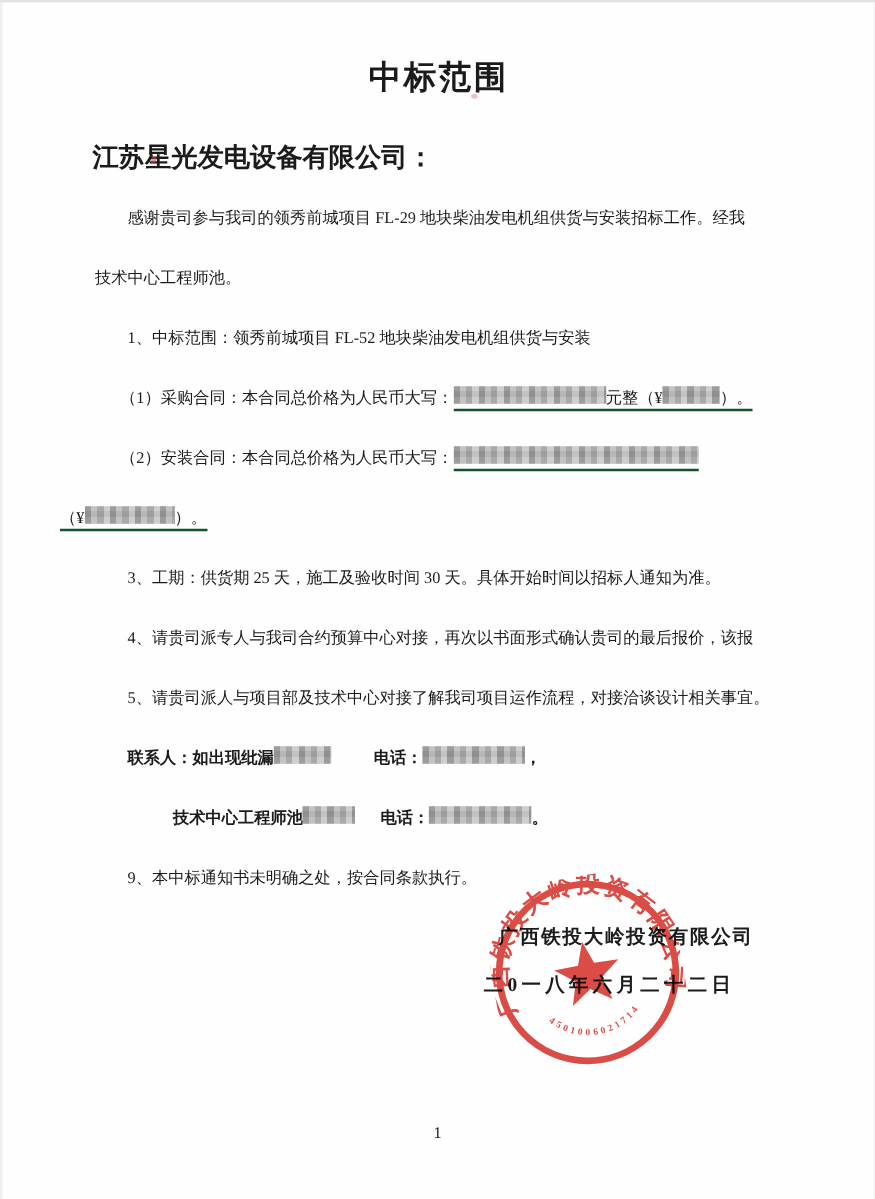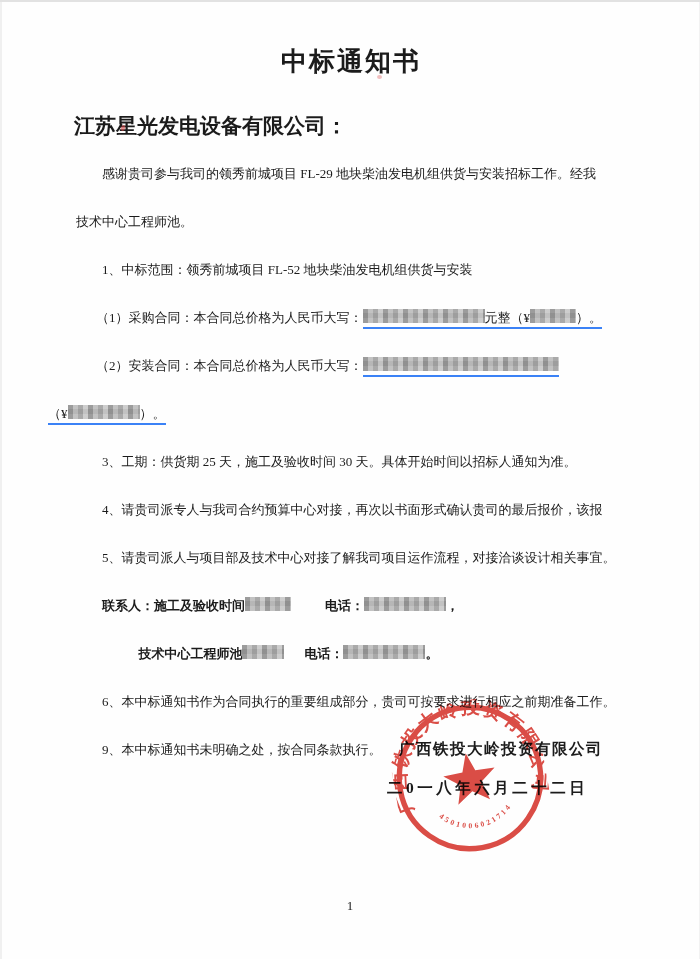--- a/index.html
+++ b/index.html
@@ -18,21 +18,21 @@
   }
   .addressee{
     margin:29px 0 0 14px;font-size:21px;line-height:32px;font-weight:700;
   }
   .ln{margin:16px;font-size:13px;line-height:32px;white-space:nowrap;}
   .ind{text-indent:2em;}
   .ind-p{text-indent:20px;}
   .outd{margin-left:-12px;}
   .c3ind{text-indent:4.8em;}
   .bold{font-weight:700;}
-  .uline{border-bottom:2px solid #3b82f6;padding-bottom:2px;}
+  .uline{border-bottom:2px solid #14532d;padding-bottom:2px;}
   .redact{
     display:inline-block;height:14px;vertical-align:-1px;
     background:
       repeating-linear-gradient(90deg,rgba(90,90,90,.45) 0 5px,rgba(175,175,175,.45) 5px 10px,rgba(120,120,120,.45) 10px 15px,rgba(200,200,200,.45) 15px 20px),
       repeating-linear-gradient(0deg,#d2d2d2 0 5px,#bdbdbd 5px 10px);
   }
   .sig-company{position:absolute;left:399px;top:737px;font-size:15.5px;letter-spacing:1.5px;font-weight:600;}
   .sig-date{position:absolute;left:387px;top:776px;font-size:15.5px;letter-spacing:3.5px;font-weight:600;text-align:center;}
   .pagenum{position:absolute;left:0;right:0;top:896px;text-align:center;font-size:13px;}
   .stamp{
@@ -43,21 +43,21 @@
   .speck{position:absolute;border-radius:50%;background:rgba(216,64,64,.55);}
   .speck-a{left:121px;top:123px;width:4px;height:6px;transform:rotate(20deg);}
   .speck-b{left:377px;top:73px;width:5px;height:4px;opacity:.6;}
 </style>
 </head>
 <body>
 
 <div class="page">
   <div class="body">
 
-    <h1 class="title">中标通知书</h1>
+    <h1 class="title">中标范围</h1>
 
     <p class="addressee">江苏星光发电设备有限公司：</p>
 
     <p class="ln ind">感谢贵司参与我司的领秀前城项目 FL-29 地块柴油发电机组供货与安装招标工作。经我</p>
     <p class="ln">技术中心工程师池。</p>
 
     <p class="ln ind">1、中标范围：领秀前城项目 FL-52 地块柴油发电机组供货与安装</p>
 
     <p class="ln ind-p"><span>（1）采购合同：本合同总价格为人民币大写：</span><span class="uline"><span class="redact" style="width:122px"></span><span>元整（¥</span><span class="redact" style="width:46px"></span><span>）。</span></span></p>
 
@@ -65,25 +65,24 @@
 
     <p class="ln outd"><span class="uline"><span>（¥</span><span class="redact" style="width:72px"></span><span>）。</span></span></p>
 
     <p class="ln ind">3、工期：供货期 25 天，施工及验收时间 30 天。具体开始时间以招标人通知为准。</p>
 
     <p class="ln ind">4、请贵司派专人与我司合约预算中心对接，再次以书面形式确认贵司的最后报价，该报</p>
 
 
     <p class="ln ind">5、请贵司派人与项目部及技术中心对接了解我司项目运作流程，对接洽谈设计相关事宜。</p>
 
-    <p class="ln ind bold"><span>联系人：施工及验收时间</span><span class="redact" style="width:46px;margin-right:34px"></span><span>电话：</span><span class="redact" style="width:82px"></span><span>，</span></p>
+    <p class="ln ind bold"><span>联系人：如出现纰漏</span><span class="redact" style="width:46px;margin-right:34px"></span><span>电话：</span><span class="redact" style="width:82px"></span><span>，</span></p>
 
     <p class="ln c3ind bold"><span>技术中心工程师池</span><span class="redact" style="width:42px;margin-right:20px"></span><span>电话：</span><span class="redact" style="width:82px"></span><span>。</span></p>
 
-    <p class="ln ind">6、本中标通知书作为合同执行的重要组成部分，贵司可按要求进行相应之前期准备工作。</p>
     <p class="ln ind">9、本中标通知书未明确之处，按合同条款执行。</p>
   </div>
 
   <div class="sig-company">广西铁投大岭投资有限公司</div>
   <div class="sig-date">二0一八年六月二十二日</div>
 
   <div class="stamp">
     <svg viewBox="0 0 200 200">
       <circle cx="100" cy="100" r="93" fill="none" stroke="#d6342c" stroke-width="7"></circle>
       <path id="sealArcTop" d="M 20.1 129.1 A 85 85 0 1 1 179.9 129.1" fill="none"></path>

